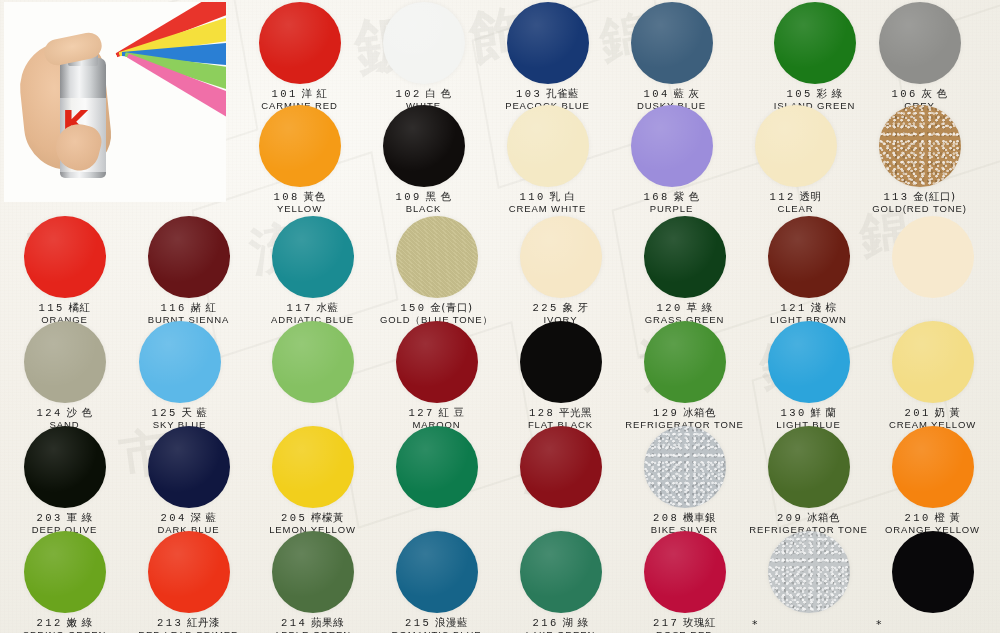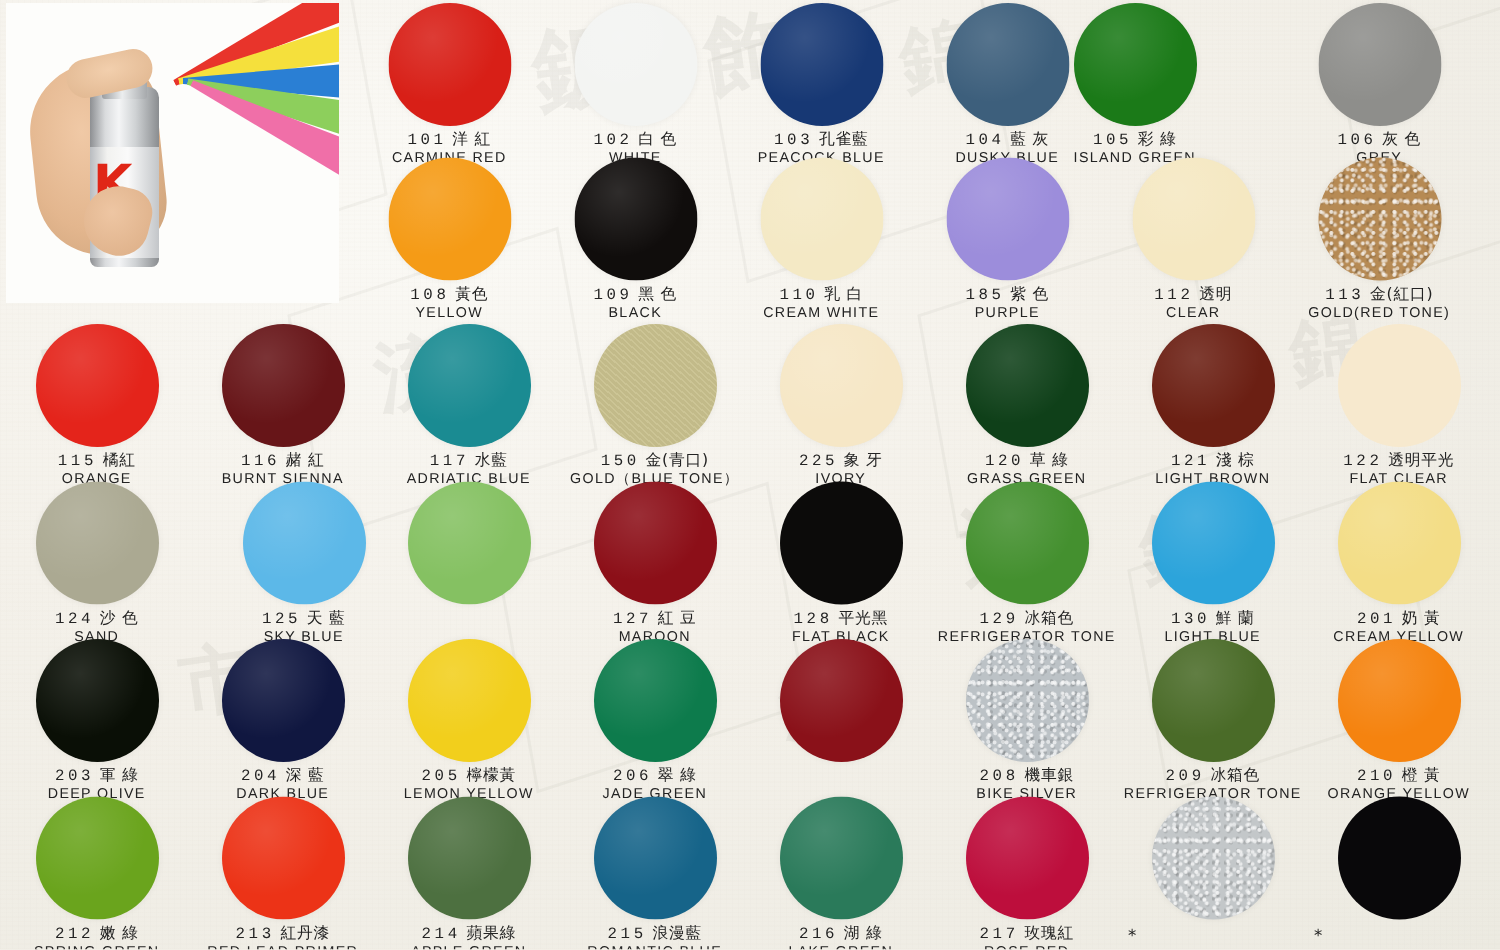--- a/index.html
+++ b/index.html
@@ -258,21 +258,21 @@
           <div class="label-en">PEACOCK BLUE</div>
         </div>
       </div>
       <div class="grid-cell" style="left: 609px; top: 2px;">
         <div class="swatch" style="background: radial-gradient(circle at 36% 28%, rgba(255, 255, 255, 0.13), rgba(255, 255, 255, 0) 55%) rgb(61, 95, 124);"></div>
         <div class="label-block">
           <div class="label-cn"><span class="num">104</span><span> 藍 灰</span></div>
           <div class="label-en">DUSKY BLUE</div>
         </div>
       </div>
-      <div class="grid-cell" style="left: 694px; top: 2px;">
+      <div class="grid-cell" style="left: 752px; top: 2px;">
         <div class="swatch" style="background: radial-gradient(circle at 36% 28%, rgba(255, 255, 255, 0.13), rgba(255, 255, 255, 0) 55%) rgb(27, 122, 24);"></div>
         <div class="label-block">
           <div class="label-cn"><span class="num">105</span><span> 彩 綠</span></div>
           <div class="label-en">ISLAND GREEN</div>
         </div>
       </div>
       <div class="grid-cell" style="left: 857px; top: 2px;">
         <div class="swatch" style="background: radial-gradient(circle at 36% 28%, rgba(255, 255, 255, 0.13), rgba(255, 255, 255, 0) 55%) rgb(142, 142, 139);"></div>
         <div class="label-block">
           <div class="label-cn"><span class="num">106</span><span> 灰 色</span></div>
@@ -302,21 +302,21 @@
       <div class="grid-cell" style="left: 485px; top: 105px;">
         <div class="swatch" style="background: radial-gradient(circle at 36% 28%, rgba(255, 255, 255, 0.13), rgba(255, 255, 255, 0) 55%) rgb(244, 233, 197);"></div>
         <div class="label-block">
           <div class="label-cn"><span class="num">110</span><span> 乳 白</span></div>
           <div class="label-en">CREAM WHITE</div>
         </div>
       </div>
       <div class="grid-cell" style="left: 609px; top: 105px;">
         <div class="swatch" style="background: radial-gradient(circle at 36% 28%, rgba(255, 255, 255, 0.13), rgba(255, 255, 255, 0) 55%) rgb(156, 141, 219);"></div>
         <div class="label-block">
-          <div class="label-cn"><span class="num">185</span><span> 紫 色</span></div>
+          <div class="label-cn"><span class="num">168</span><span> 紫 色</span></div>
           <div class="label-en">PURPLE</div>
         </div>
       </div>
       <div class="grid-cell" style="left: 733px; top: 105px;">
         <div class="swatch" style="background: radial-gradient(circle at 36% 28%, rgba(255, 255, 255, 0.13), rgba(255, 255, 255, 0) 55%) rgb(245, 232, 194);"></div>
         <div class="label-block">
           <div class="label-cn"><span class="num">112</span><span> 透明</span></div>
           <div class="label-en">CLEAR</div>
         </div>
       </div>
@@ -377,39 +377,35 @@
       </div>
       <div class="grid-cell" style="left: 746px; top: 216px;">
         <div class="swatch" style="background: radial-gradient(circle at 36% 28%, rgba(255, 255, 255, 0.13), rgba(255, 255, 255, 0) 55%) rgb(107, 31, 19);"></div>
         <div class="label-block">
           <div class="label-cn"><span class="num">121</span><span> 淺 棕</span></div>
           <div class="label-en">LIGHT BROWN</div>
         </div>
       </div>
       <div class="grid-cell" style="left: 870px; top: 216px;">
         <div class="swatch" style="background: rgb(247, 233, 206); box-shadow: none;"></div>
-        <div class="label-block">
-          <div class="label-cn"><span class="num">122</span><span> 透明平光</span></div>
-          <div class="label-en">FLAT CLEAR</div>
-        </div>
       </div>
       <div class="grid-cell" style="left: 994px; top: 216px;">
         <div class="label-block">
           <div class="label-cn"></div>
           <div class="label-en">FLAT DEEP OLIVE</div>
         </div>
       </div>
       <div class="grid-cell" style="left: 2px; top: 321px;">
         <div class="swatch" style="background: radial-gradient(circle at 36% 28%, rgba(255, 255, 255, 0.13), rgba(255, 255, 255, 0) 55%) rgb(171, 169, 146);"></div>
         <div class="label-block">
           <div class="label-cn"><span class="num">124</span><span> 沙 色</span></div>
           <div class="label-en">SAND</div>
         </div>
       </div>
-      <div class="grid-cell" style="left: 140px; top: 321px;">
+      <div class="grid-cell" style="left: 117px; top: 321px;">
         <div class="swatch" style="background: radial-gradient(circle at 36% 28%, rgba(255, 255, 255, 0.13), rgba(255, 255, 255, 0) 55%) rgb(92, 184, 232);"></div>
         <div class="label-block">
           <div class="label-cn"><span class="num">125</span><span> 天 藍</span></div>
           <div class="label-en">SKY BLUE</div>
         </div>
       </div>
       <div class="grid-cell" style="left: 250px; top: 321px;">
         <div class="swatch" style="background: radial-gradient(circle at 36% 28%, rgba(255, 255, 255, 0.13), rgba(255, 255, 255, 0) 55%) rgb(133, 193, 98);"></div>
       </div>
       <div class="grid-cell" style="left: 374px; top: 321px;">
@@ -469,24 +465,20 @@
       </div>
       <div class="grid-cell" style="left: 250px; top: 426px;">
         <div class="swatch" style="background: radial-gradient(circle at 36% 28%, rgba(255, 255, 255, 0.13), rgba(255, 255, 255, 0) 55%) rgb(242, 207, 28);"></div>
         <div class="label-block">
           <div class="label-cn"><span class="num">205</span><span> 檸檬黃</span></div>
           <div class="label-en">LEMON YELLOW</div>
         </div>
       </div>
       <div class="grid-cell" style="left: 374px; top: 426px;">
         <div class="swatch" style="background: radial-gradient(circle at 36% 28%, rgba(255, 255, 255, 0.13), rgba(255, 255, 255, 0) 55%) rgb(13, 123, 76);"></div>
-        <div class="label-block">
-          <div class="label-cn"><span class="num">206</span><span> 翠 綠</span></div>
-          <div class="label-en">JADE GREEN</div>
-        </div>
       </div>
       <div class="grid-cell" style="left: 498px; top: 426px;">
         <div class="swatch" style="background: radial-gradient(circle at 36% 28%, rgba(255, 255, 255, 0.13), rgba(255, 255, 255, 0) 55%) rgb(138, 17, 25);"></div>
       </div>
       <div class="grid-cell" style="left: 622px; top: 426px;">
         <div class="swatch metallic" style="background: rgb(188, 194, 198);"></div>
         <div class="label-block">
           <div class="label-cn"><span class="num">208</span><span> 機車銀</span></div>
           <div class="label-en">BIKE SILVER</div>
         </div>

